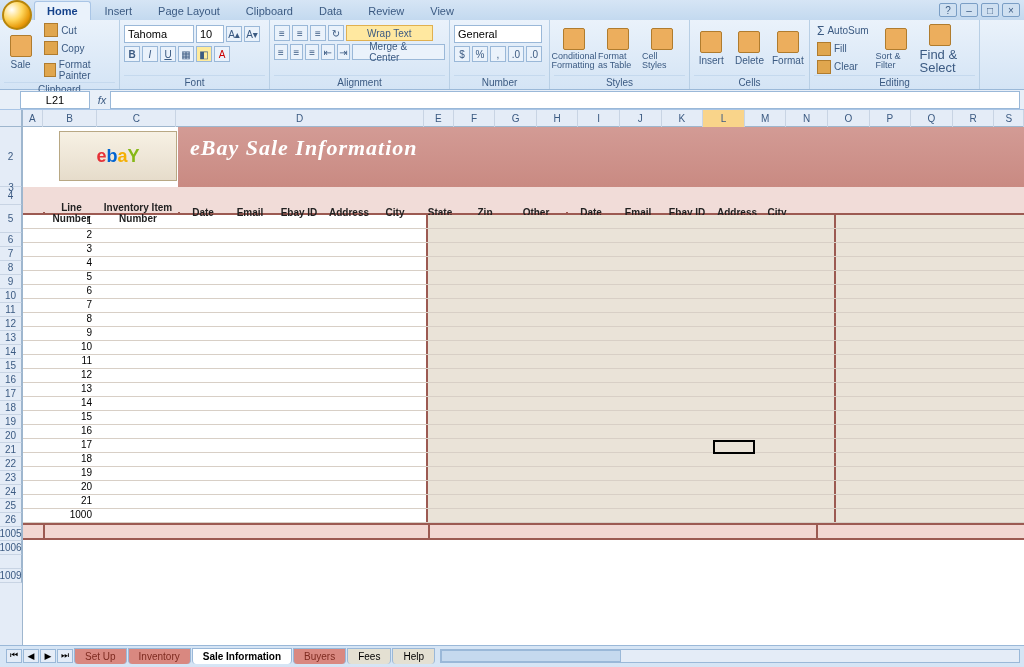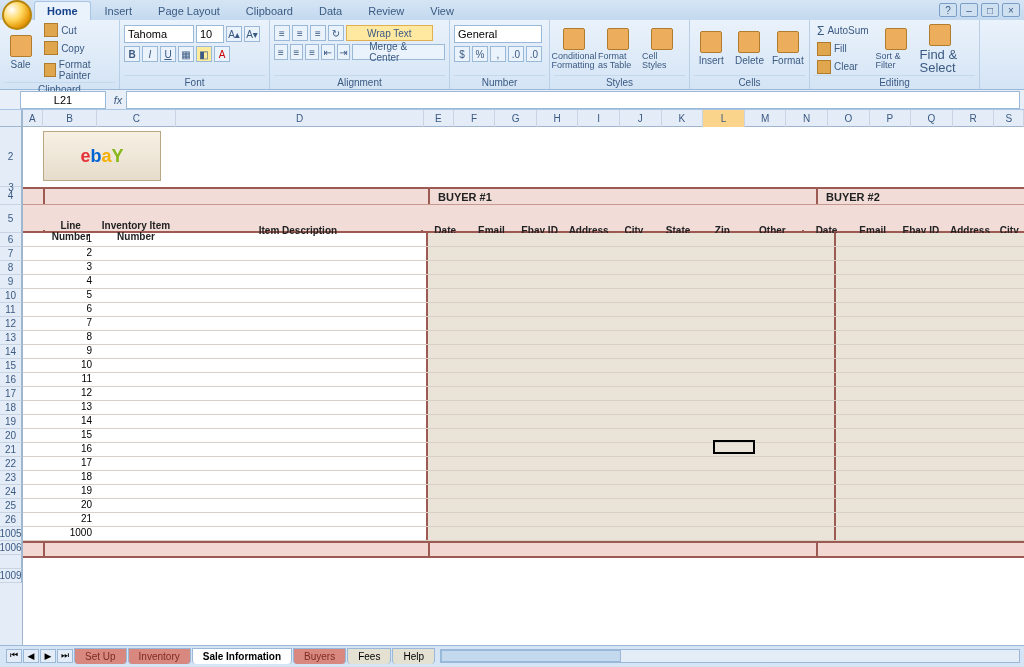--- a/index.html
+++ b/index.html
@@ -27,42 +27,42 @@
 .tool-row { display: flex; gap: 2px; align-items: center; }
 .tool-ico { width: 16px; height: 16px; border: 1px solid #9ab8d8; background: #eaf2fb; display: flex; align-items: center; justify-content: center; font-size: 10px; color: #3b5a82; cursor: pointer; }
 .tool-ico.highlighted { background: #ffe8a0; border-color: #e0b050; }
 .number-fmt { width: 88px; height: 18px; border: 1px solid #9ab8d8; background: #fff; font-size: 11px; padding: 1px 3px; }
 
 .win-controls { position: absolute; right: 4px; top: 3px; display: flex; gap: 3px; }
 .win-controls .wc { width: 18px; height: 14px; background: #cfe0f1; border: 1px solid #7a9ec5; border-radius: 2px; display: flex; align-items: center; justify-content: center; font-size: 10px; color: #3b5a82; cursor: pointer; }
 
 
 .fx-bar { display: flex; background: #e8eff8; border-bottom: 1px solid #a9c5e6; height: 20px; align-items: center; }
-.name-box { width: 86px; height: 18px; background: #fff; border: 1px solid #9ab8d8; margin: 0 4px 0 20px; font-size: 11px; padding: 1px 4px; display: flex; align-items: center; justify-content: center; }
+.name-box { width: 70px; height: 18px; background: #fff; border: 1px solid #9ab8d8; margin: 0 4px 0 20px; font-size: 11px; padding: 1px 4px; display: flex; align-items: center; justify-content: center; }
 .fx-ico { width: 16px; height: 16px; display: flex; align-items: center; justify-content: center; font-style: italic; color: #3b5a82; }
 .formula-input { flex: 1; height: 18px; background: #fff; border: 1px solid #9ab8d8; margin-right: 4px; }
 
 
 .grid-wrap { display: flex; height: 535px; background: #fff; }
 .row-headers { display: flex; flex-direction: column; background: #e4ecf7; border-right: 1px solid #9eb6ce; }
 .corner { width: 22px; height: 17px; background: #e4ecf7; border-bottom: 1px solid #9eb6ce; border-right: 1px solid #9eb6ce; }
 .rowh { width: 22px; height: 17px; border-bottom: 1px solid #c8d4e4; border-right: 1px solid #9eb6ce; display: flex; align-items: center; justify-content: center; font-size: 10px; color: #3b5a82; }
 .rowh.tall { height: 60px; }
 .rowh.med { height: 18px; }
 .rowh.hdr2 { height: 28px; }
 
 .col-headers { display: flex; background: #e4ecf7; height: 17px; border-bottom: 1px solid #9eb6ce; }
 .colh { height: 17px; border-right: 1px solid #c8d4e4; display: flex; align-items: center; justify-content: center; font-size: 10px; color: #3b5a82; }
 .colh.selected { background: #f9d48a; }
 
 .sheet { flex: 1; overflow: hidden; position: relative; }
 
 .title-band { height: 60px; display: flex; background: #fff; }
 .title-logo-cell { width: 135px; background: #fff; position: relative; border-right: 0; }
-.ebay-logo { position: absolute; left: 0; top: 4px; width: 118px; height: 50px; background: linear-gradient(#f7f1e4,#e6dccb); border: 1px solid #b8a884; display: flex; align-items: center; justify-content: center; }
+.ebay-logo { position: absolute; left: 16px; top: 4px; width: 118px; height: 50px; background: linear-gradient(#f7f1e4,#e6dccb); border: 1px solid #b8a884; display: flex; align-items: center; justify-content: center; }
 .ebay-text { font-family: Arial; font-weight: bold; font-size: 18px; }
 .eb-r { color: #e53238; } .eb-b { color: #0064d2; } .eb-y { color: #f5af02; } .eb-g { color: #86b817; }
 .title-text-cell { flex: 1; background: linear-gradient(#d39b95,#c98a82); display: flex; align-items: flex-start; padding: 8px 12px; }
 .title-text-cell span { color: #fff; font-style: italic; font-family: Georgia, serif; font-size: 22px; font-weight: bold; letter-spacing: 1px; }
 
 .hdr-row1 { display: flex; height: 18px; background: #f1dcd8; border-top: 2px solid #9c5a52; border-bottom: 1px solid #c79890; }
 .hdr-row1 .seg { border-left: 2px solid #9c5a52; display: flex; align-items: center; padding: 0 8px; font-weight: bold; font-size: 11px; color: #222; }
 .hdr-row2 { display: flex; height: 28px; background: #f1dcd8; border-bottom: 2px solid #9c5a52; }
 .hdr-row2 .hc { display: flex; align-items: center; justify-content: center; font-size: 10px; font-weight: bold; color: #222; text-align: center; padding: 0 2px; margin-top: 25px; }
 .vline { border-left: 2px solid #9c5a52; }
@@ -327,38 +327,30 @@
         <div class="colh" style="width: 30px;">S</div>
       </div>
 
     <div class="title-band">
       <div style="width:20px"></div>
       <div class="title-logo-cell">
         <div class="ebay-logo">
           <div class="ebay-text"><span class="eb-r">e</span><span class="eb-b">b</span><span class="eb-y">a</span><span class="eb-g">Y</span></div>
         </div>
       </div>
-    </div>
-
-    <div class="hdr-row1">
-      <div style="width:20px"></div>
-      <div class="seg" style="width:385px;border-left:2px solid #9c5a52"></div>
-      <div class="seg" style="width:388px">
-          <span>BUYER #1</span>
-        </div>
-      <div class="seg" style="flex:1">
-          <span>BUYER #2</span>
-        </div>
-    </div>
+      <div class="title-text-cell">
+          <span>eBay Sale Information</span>
+        </div>
+    </div>
+
 
     <div class="hdr-row2">
       <div style="width:20px"></div>
       <div class="hc vline" style="width:55px">Line Number</div>
       <div class="hc" style="width:80px">Inventory Item Number</div>
-      <div class="hc" style="width:250px">Item Description</div>
       <div class="hc vline" style="width:48px">Date</div>
       <div class="hc" style="width:48px">Email</div>
       <div class="hc" style="width:50px">Ebay ID</div>
       <div class="hc" style="width:50px">Address</div>
       <div class="hc" style="width:42px">City</div>
       <div class="hc" style="width:48px">State</div>
       <div class="hc" style="width:42px">Zip</div>
       <div class="hc" style="width:60px">Other</div>
       <div class="hc vline" style="width:48px">Date</div>
       <div class="hc" style="width:48px">Email</div>

